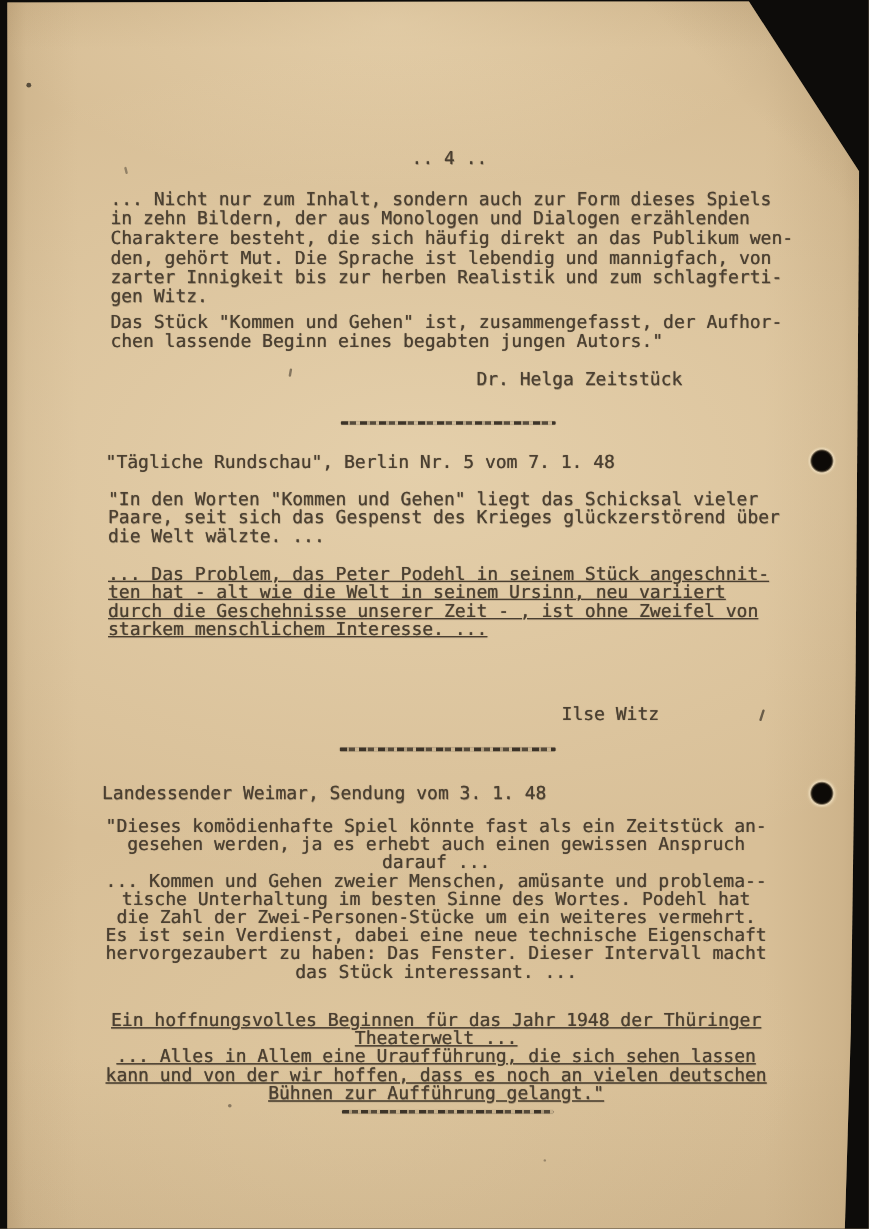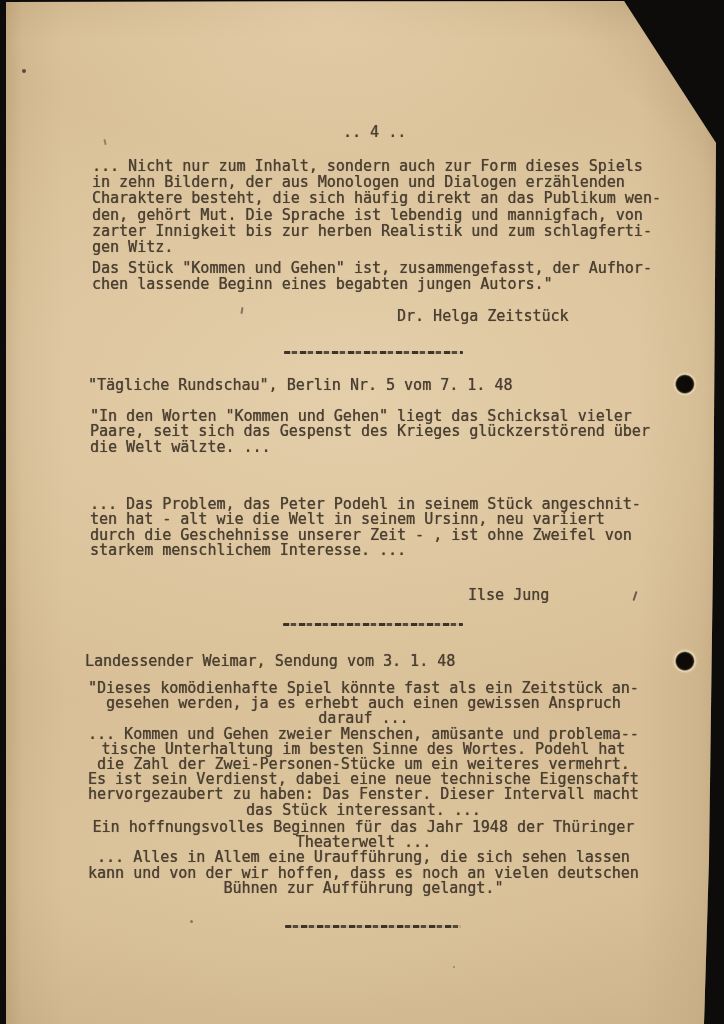--- a/index.html
+++ b/index.html
@@ -38,26 +38,26 @@
   }
   .lh16{line-height:16.2px;}
   .lh153{line-height:15.3px;}
   .lh152{line-height:15.2px;text-align:center;}
   .b-pagenum{left:343px;top:124px;}
   .b-p1{left:92px;top:158px;}
   .b-p2{left:92px;top:260px;}
   .b-sig1{left:397px;top:308px;}
   .b-h2{left:88px;top:378px;}
   .b-p3{left:90px;top:409px;}
-  .b-p4{left:90px;top:497px;}
+  .b-p4{left:90px;top:471px;text-decoration:underline;}
   .b-p5{left:90px;top:544px;}
   .b-sig2{left:468px;top:588px;}
   .b-h3{left:85px;top:654px;}
   .b-p6{left:88px;top:681px;}
-  .b-p7{left:88px;top:820px;}
+  .b-p7{left:88px;top:843px;text-decoration:underline;}
   
   .divider{
     position:absolute;height:3px;border-radius:1px;
     background:repeating-linear-gradient(90deg,
       rgba(52,44,34,0.95) 0px, rgba(52,44,34,0.95) 6px,
       rgba(52,44,34,0.25) 6px, rgba(52,44,34,0.25) 8px,
       rgba(62,53,41,0.85) 8px, rgba(62,53,41,0.85) 13px,
       rgba(52,44,34,0.1) 13px, rgba(52,44,34,0.1) 16px);
     box-shadow:0 0 0.6px rgba(52,44,34,0.6);
   }
@@ -100,21 +100,21 @@
     <div class="divider d1"></div>
 
     <div class="tw lh153 b-h2">"Tägliche Rundschau", Berlin Nr. 5 vom 7. 1. 48</div>
     <div class="tw lh153 b-p3">"In den Worten "Kommen und Gehen" liegt das Schicksal vieler
 Paare, seit sich das Gespenst des Krieges glückzerstörend über
 die Welt wälzte. ...</div>
     <div class="tw lh153 b-p4">... Das Problem, das Peter Podehl in seinem Stück angeschnit-
 ten hat - alt wie die Welt in seinem Ursinn, neu variiert
 durch die Geschehnisse unserer Zeit - , ist ohne Zweifel von
 starkem menschlichem Interesse. ...</div>
-    <div class="tw lh153 b-sig2">Ilse Jung</div>
+    <div class="tw lh153 b-sig2">Ilse Witz</div>
     <div class="divider d2"></div>
 
     <div class="tw lh152 b-h3">Landessender Weimar, Sendung vom 3. 1. 48</div>
     <div class="tw lh152 b-p6">"Dieses komödienhafte Spiel könnte fast als ein Zeitstück an-
 gesehen werden, ja es erhebt auch einen gewissen Anspruch
 darauf ...
 ... Kommen und Gehen zweier Menschen, amüsante und problema--
 tische Unterhaltung im besten Sinne des Wortes. Podehl hat
 die Zahl der Zwei-Personen-Stücke um ein weiteres vermehrt.
 Es ist sein Verdienst, dabei eine neue technische Eigenschaft

